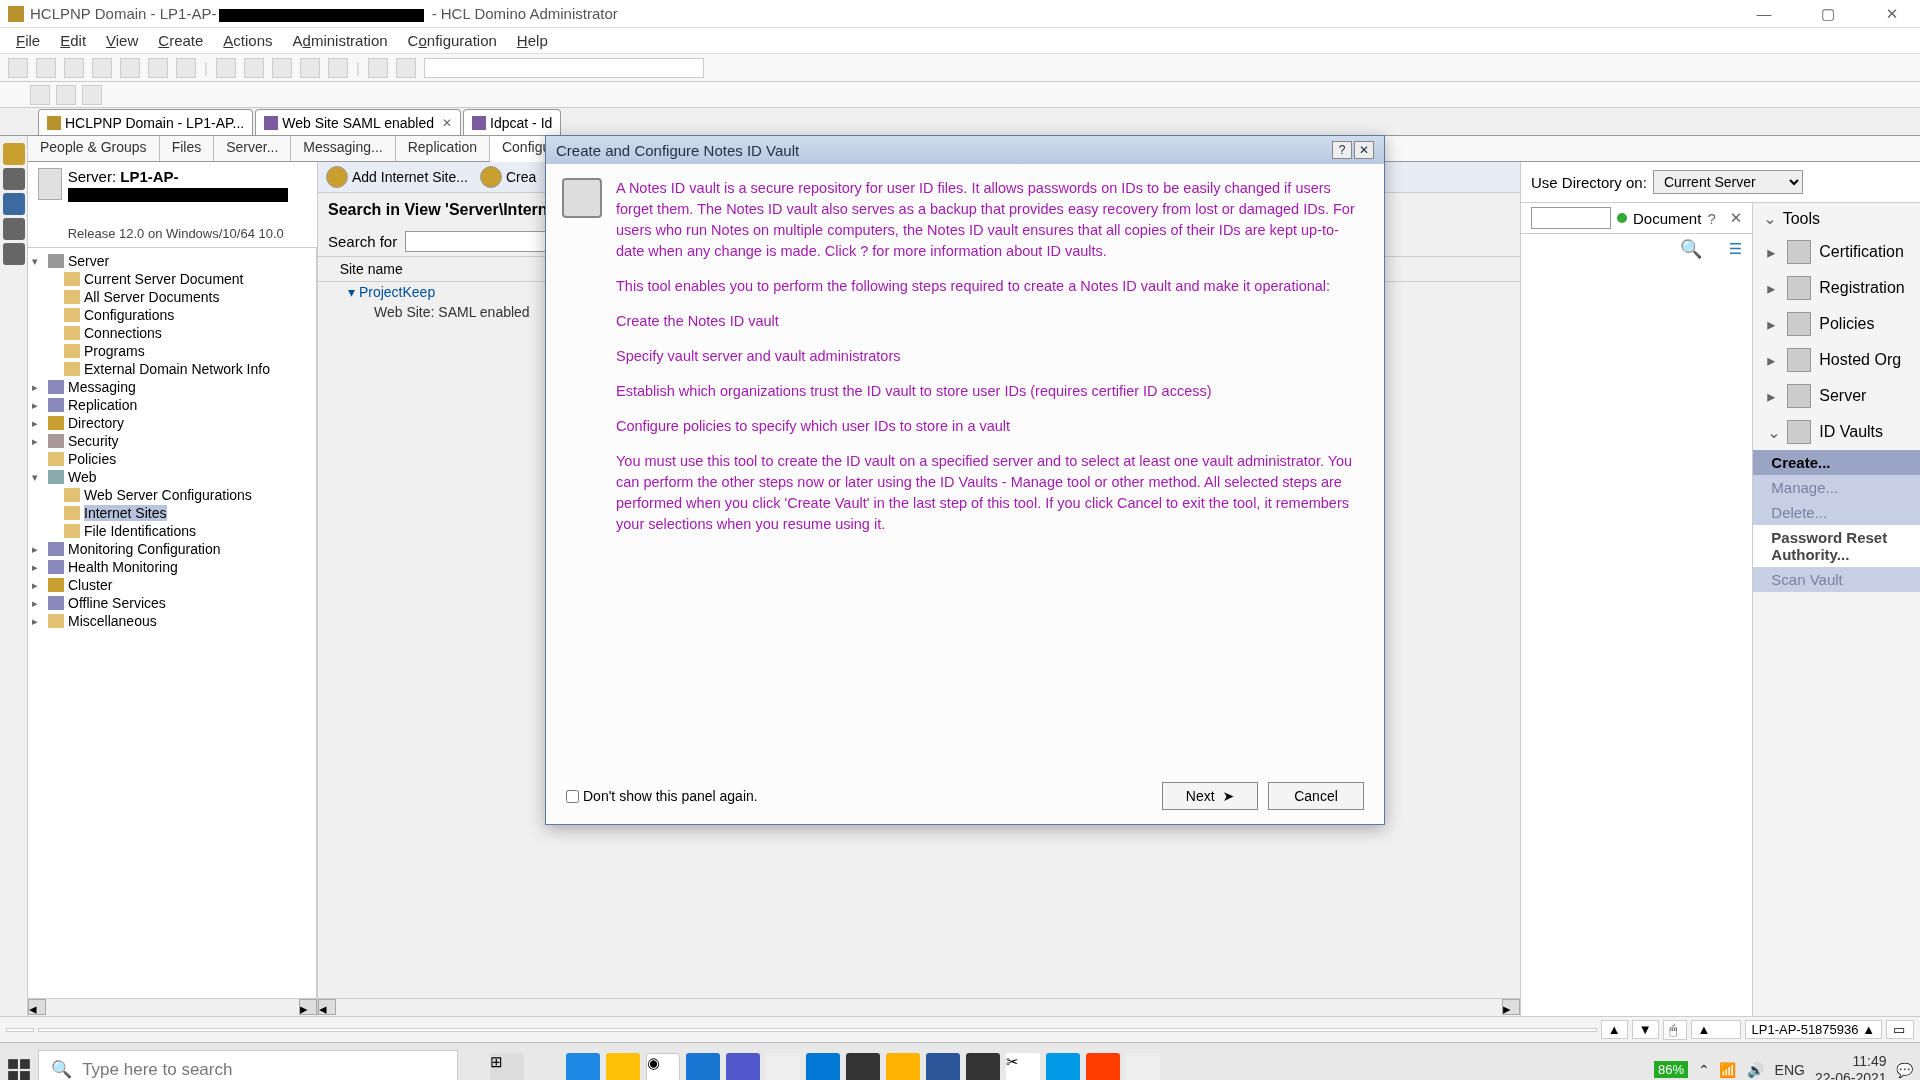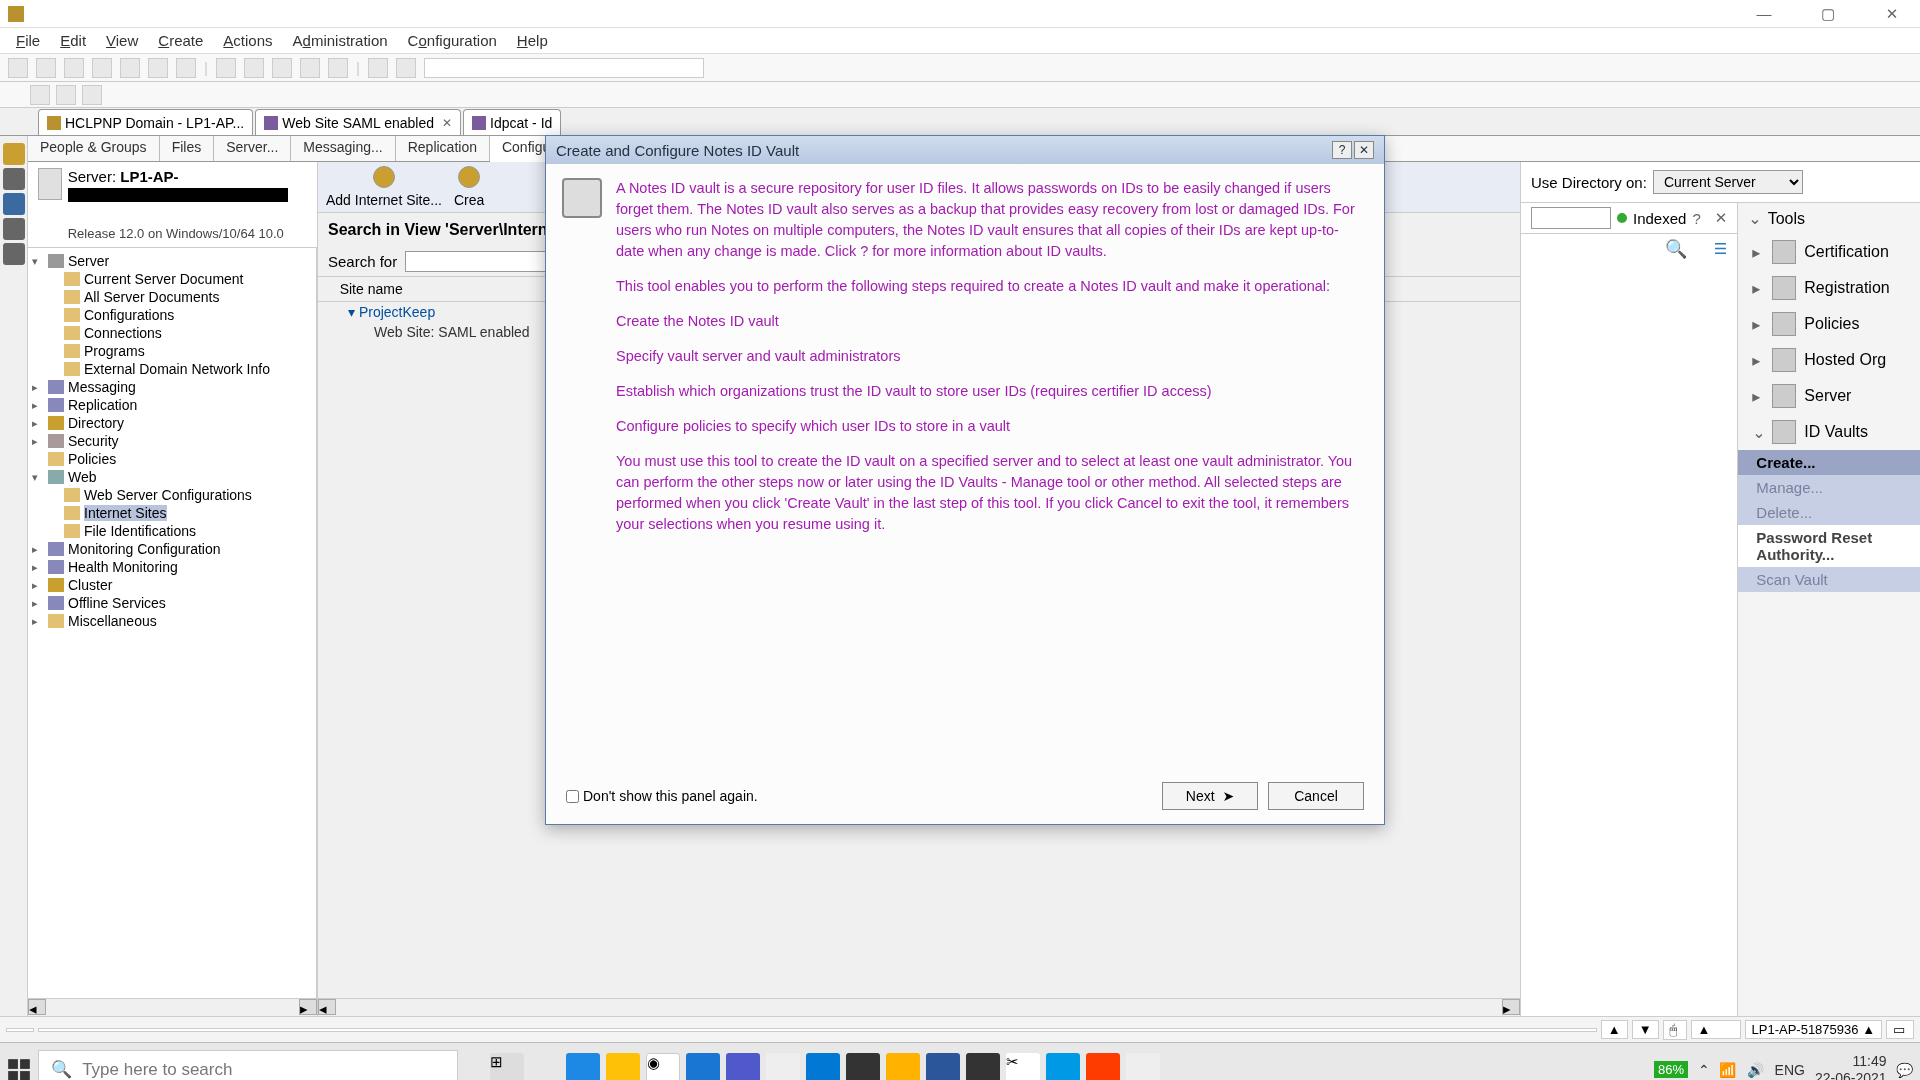--- a/index.html
+++ b/index.html
@@ -59,21 +59,21 @@
 .tree-item .ticon { width:16px; height:14px; }
 .ticon.folder { background:#e2c074;}
 .ticon.doc { background:#a99;}
 .ticon.server { background:#999;}
 .ticon.link { background:#88b;}
 .ticon.globe { background:#8aa;}
 .ticon.dir { background:#c9a030;}
 .tree-item.hilite span.lbl { background:#b8c4de; }
 .indent1 { padding-left:20px;}
 .actionbar { background:#e8ecf5; padding:4px 8px; display:flex; gap:12px; border-bottom:1px solid #ccc;}
-.actionbar .act { display:flex; align-items:center; gap:4px; font-size:14px;flex-direction:column;}
+.actionbar .act { display:flex; align-items:center; gap:4px; font-size:14px;}
 .act-icon { width:22px; height:22px; background:#c9a030; border:1px solid #999; border-radius:11px;}
 .searchhdr { font-weight:bold; padding:8px 10px; font-size:16px;}
 .searchrow { padding:4px 10px; display:flex; align-items:center; gap:8px;}
 .searchrow input { border:1px solid #999; padding:2px 4px; width:200px;}
 .tablehdr { background:#f0f0f0; border-top:1px solid #ccc; border-bottom:1px solid #ccc; padding:4px 10px; font-size:14px;}
 .datarow { padding:2px 10px 2px 30px; font-size:14px; color:#0050a0;}
 .datarow.sub { padding-left:56px; color:#333;}
 .rgroup { display:flex; align-items:center; gap:8px; padding:6px 14px; font-size:16px; }
 .rgroup .rchev { color:#666; width:12px;}
 .rgroup .ricon { width:24px; height:24px; background:#ccc; border:1px solid #999;}
@@ -135,20 +135,24 @@
 .rightmain .midprox { flex:1; background:#fff;}
 .toolspane { width:210px; background:#f4f4f4; border-left:1px solid #ccc;}
 .toolhdr { padding:6px 10px; display:flex; align-items:center; gap:6px; font-size:16px;}
 .toolhdr .chev { color:#666;}
 </style>
 </head>
 <body>
 
 <div class="titlebar">
   <div class="app-icon"></div>
+  <span class="title-text">
+    <span>HCLPNP Domain - LP1-AP-</span><span class="redact"></span>
+    <span>- HCL Domino Administrator</span>
+  </span>
   <div class="win-controls">
     <span>—</span>
     <span>▢</span>
     <span>✕</span>
   </div>
 </div>
 
 <div class="menubar">
   <span><u>F</u>ile</span>
   <span><u>E</u>dit</span>
@@ -378,21 +382,21 @@
       <div class="rightblock">
         <div class="dirrow">
           <span>Use Directory on:</span>
           <select><option>Current Server</option></select>
         </div>
         <div class="rightmain">
           <div class="midprox">
             <div class="idxrow">
               <div class="combo"></div>
               <span class="dot"></span>
-              <span>Indexed</span>
+              <span>Document</span>
               <span style="margin-left:auto; color:#666;">?</span>
               <span style="color:#666; margin-left:8px;">✕</span>
             </div>
             <div class="searchrow">
               <span style="color:#2a7db8; font-size:18px; margin-left:auto;">🔍</span>
               <span style="color:#2a7db8; margin-left:18px;">☰</span>
             </div>
           </div>
           <div class="toolspane">
             <div class="toolhdr">

